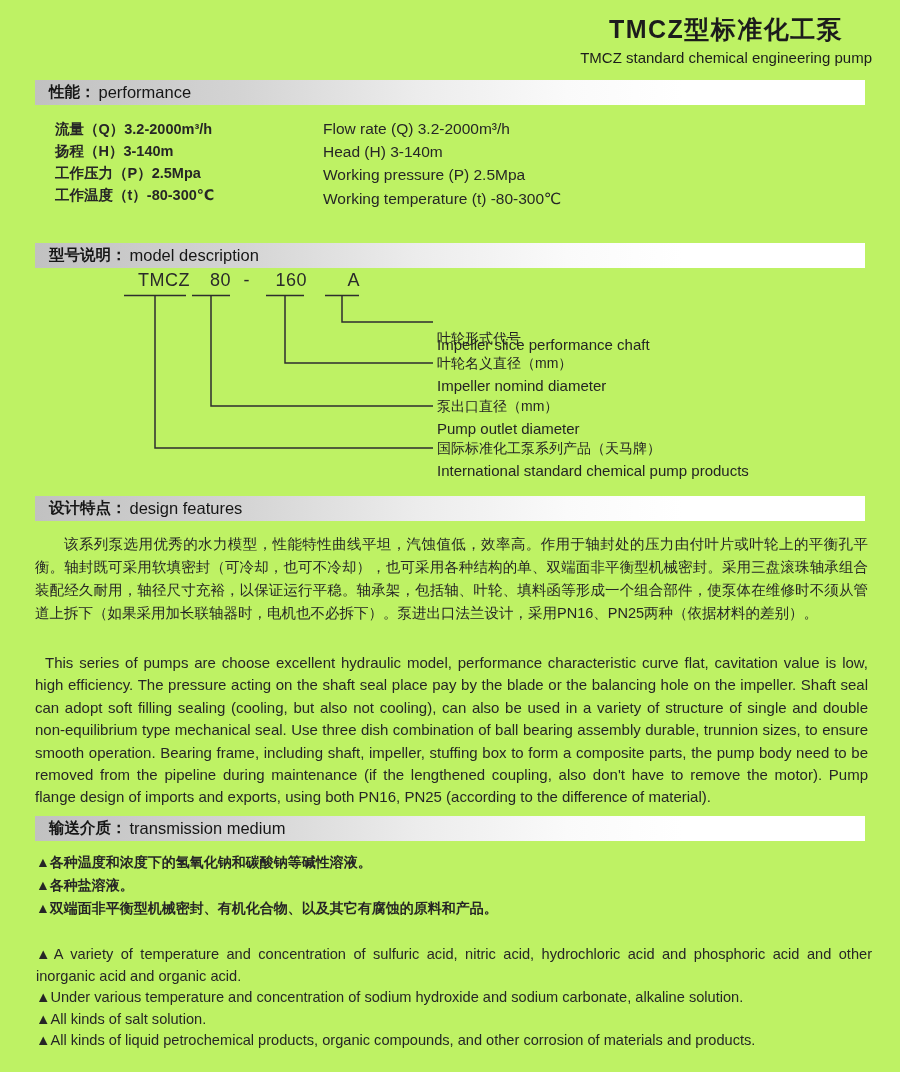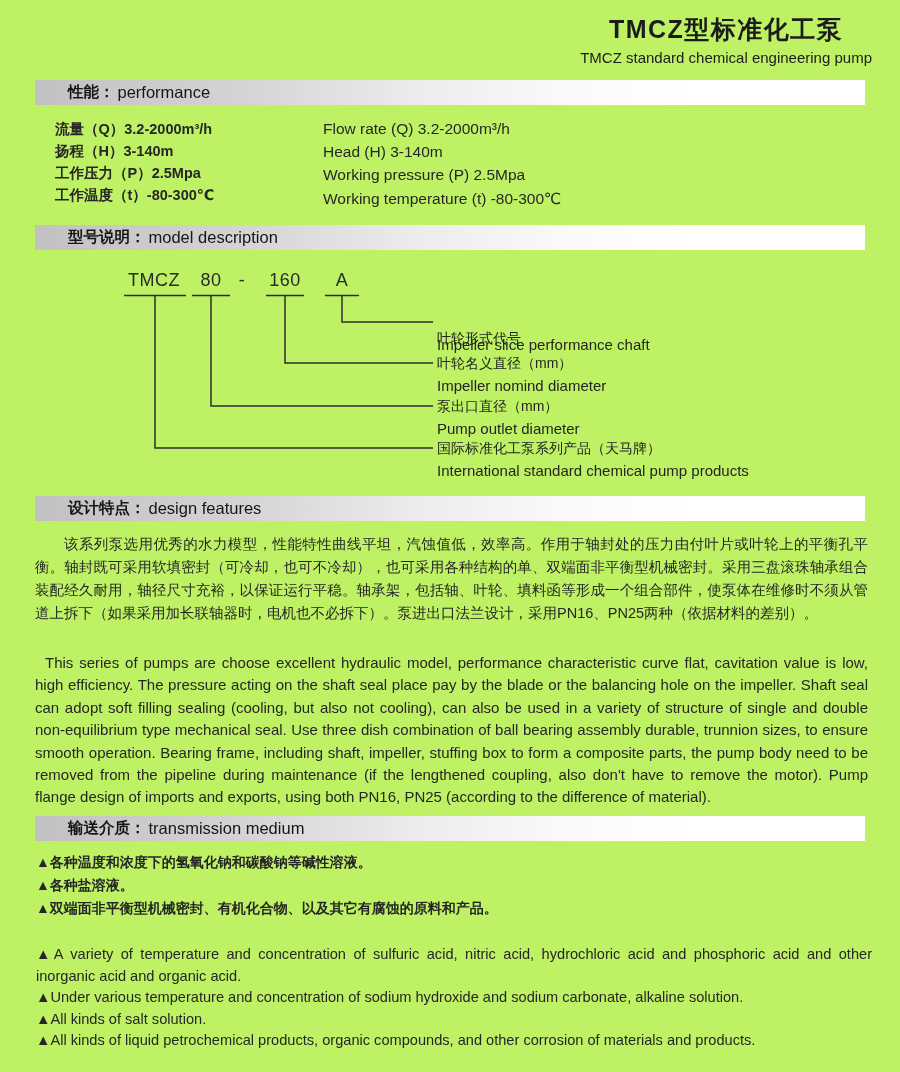--- a/index.html
+++ b/index.html
@@ -9,32 +9,32 @@
     overflow:hidden;
   }
   
   .titles{position:absolute;top:13px;right:28px;text-align:center;}
   .title-zh{font-size:25px;font-weight:700;letter-spacing:1.5px;color:#1c1c1c;}
   .title-en{font-size:15px;margin-top:3px;color:#1c1c1c;}
   
   .bar{
     position:absolute;left:35px;width:830px;height:25px;
     background:linear-gradient(to right,#c1c1c1 0%,#d4d4d4 25%,#ececec 46%,#fafafa 64%,#ffffff 78%);
-    display:flex;align-items:center;padding-left:33px;box-sizing:border-box;
+    display:flex;align-items:center;padding-left:14px;box-sizing:border-box;
   }
   .bar .zh{font-size:15.5px;font-weight:700;color:#161616;}
   .bar .en{font-size:16.5px;font-weight:400;color:#161616;margin-left:3px;}
   
   .spec-col{position:absolute;white-space:nowrap;}
   .spec-zh{top:118px;left:55px;font-size:14.5px;line-height:22px;font-weight:600;color:#262626;}
   .spec-en{top:117px;left:323px;font-size:15.5px;line-height:23.2px;font-weight:400;color:#262626;}
   
   .diagram{position:absolute;top:268px;left:0;width:900px;height:222px;}
   .diagram svg{position:absolute;top:0;left:0;}
-  .code-part{position:absolute;top:2px;font-size:18px;color:#2a2a2a;text-align:center;letter-spacing:.5px;}
+  .code-part{position:absolute;top:2px;font-size:18px;color:#2a2a2a;text-align:right;letter-spacing:.5px;}
   .dg-label{position:absolute;left:437px;white-space:nowrap;color:#242424;}
   .dg-zh{font-size:14px;}
   .dg-en{font-size:15px;}
   
   .para{position:absolute;left:35px;text-align:justify;color:#262626;}
   .para-zh{top:533px;width:833px;font-size:14.5px;line-height:23px;text-indent:2em;font-weight:500;}
   .para-en{top:652px;width:833px;font-size:15px;line-height:22.4px;text-indent:10px;font-weight:400;}
   
   .bullets{position:absolute;left:36px;color:#262626;}
   .bullets-zh{top:851px;width:830px;font-size:14px;line-height:23px;font-weight:600;}
@@ -61,21 +61,21 @@
     <div class="spec-line">工作压力（P）2.5Mpa</div>
     <div class="spec-line">工作温度（t）-80-300℃</div>
   </div>
   <div class="spec-col spec-en">
     <div class="spec-line">Flow rate (Q) 3.2-2000m³/h</div>
     <div class="spec-line">Head (H) 3-140m</div>
     <div class="spec-line">Working pressure (P) 2.5Mpa</div>
     <div class="spec-line">Working temperature (t) -80-300℃</div>
   </div>
 
-  <div class="bar" style="top:225px;align-items:center;">
+  <div class="bar" style="top:243px;align-items:center;">
     <span class="zh">型号说明：</span>
     <span class="en">model description</span>
   </div>
 
   <div class="diagram">
     <svg width="900" height="222" viewBox="0 0 900 222">
       <g stroke="#2e2e2e" stroke-width="1.5" fill="none">
 
         <path d="M124 27.5 H186"></path>
         <path d="M192 27.5 H230"></path>

